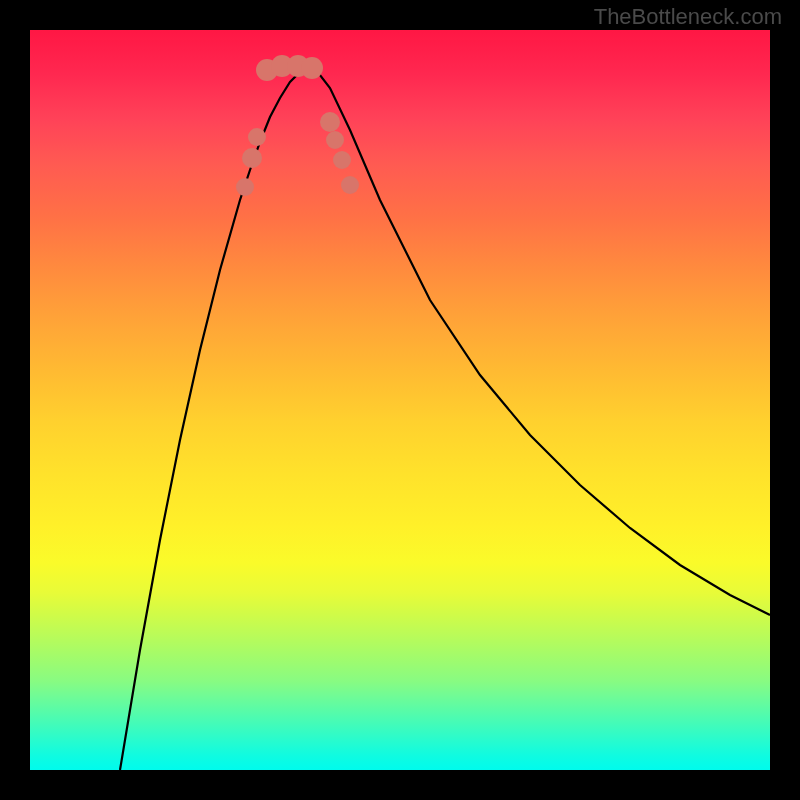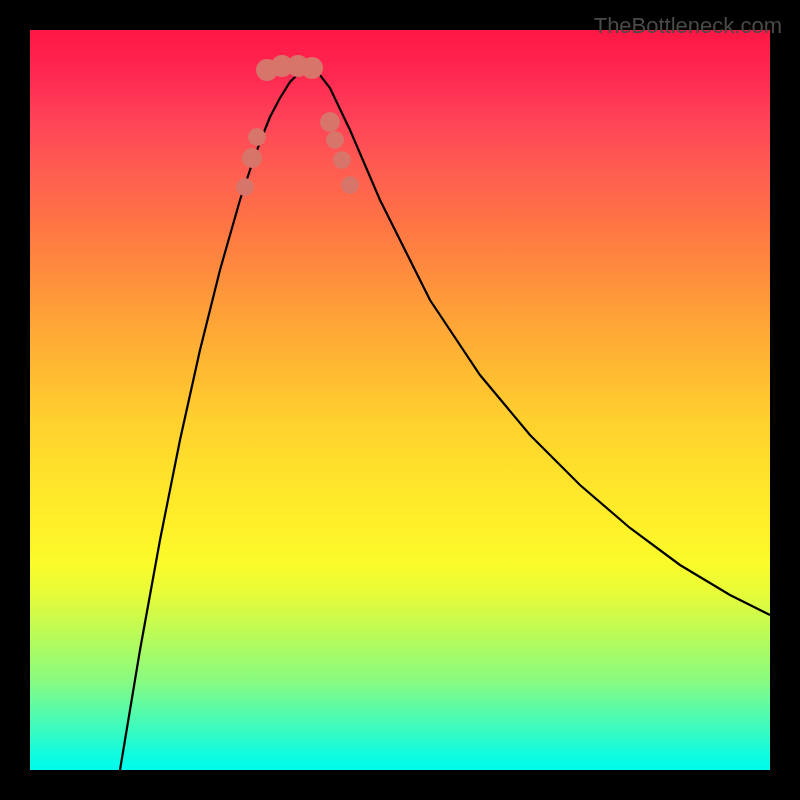--- a/index.html
+++ b/index.html
@@ -18,21 +18,20 @@
     background: #000;
   }
   .watermark {
     position: absolute;
     top: 4px;
     right: 18px;
     color: #4a4a4a;
     font-size: 22px;
     font-weight: 500;
     z-index: 10;
-    margin-top: 9px;
   }
   .plot-area {
     position: absolute;
     left: 30px;
     top: 30px;
     width: 740px;
     height: 740px;
     overflow: hidden;
   }
   .gradient-bg {

